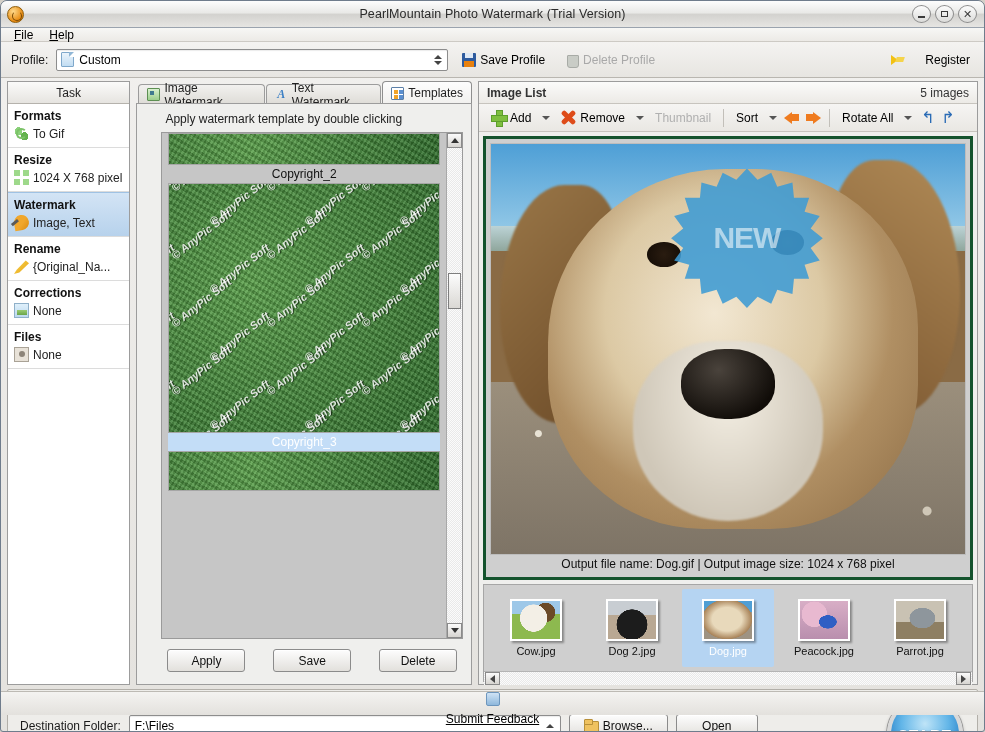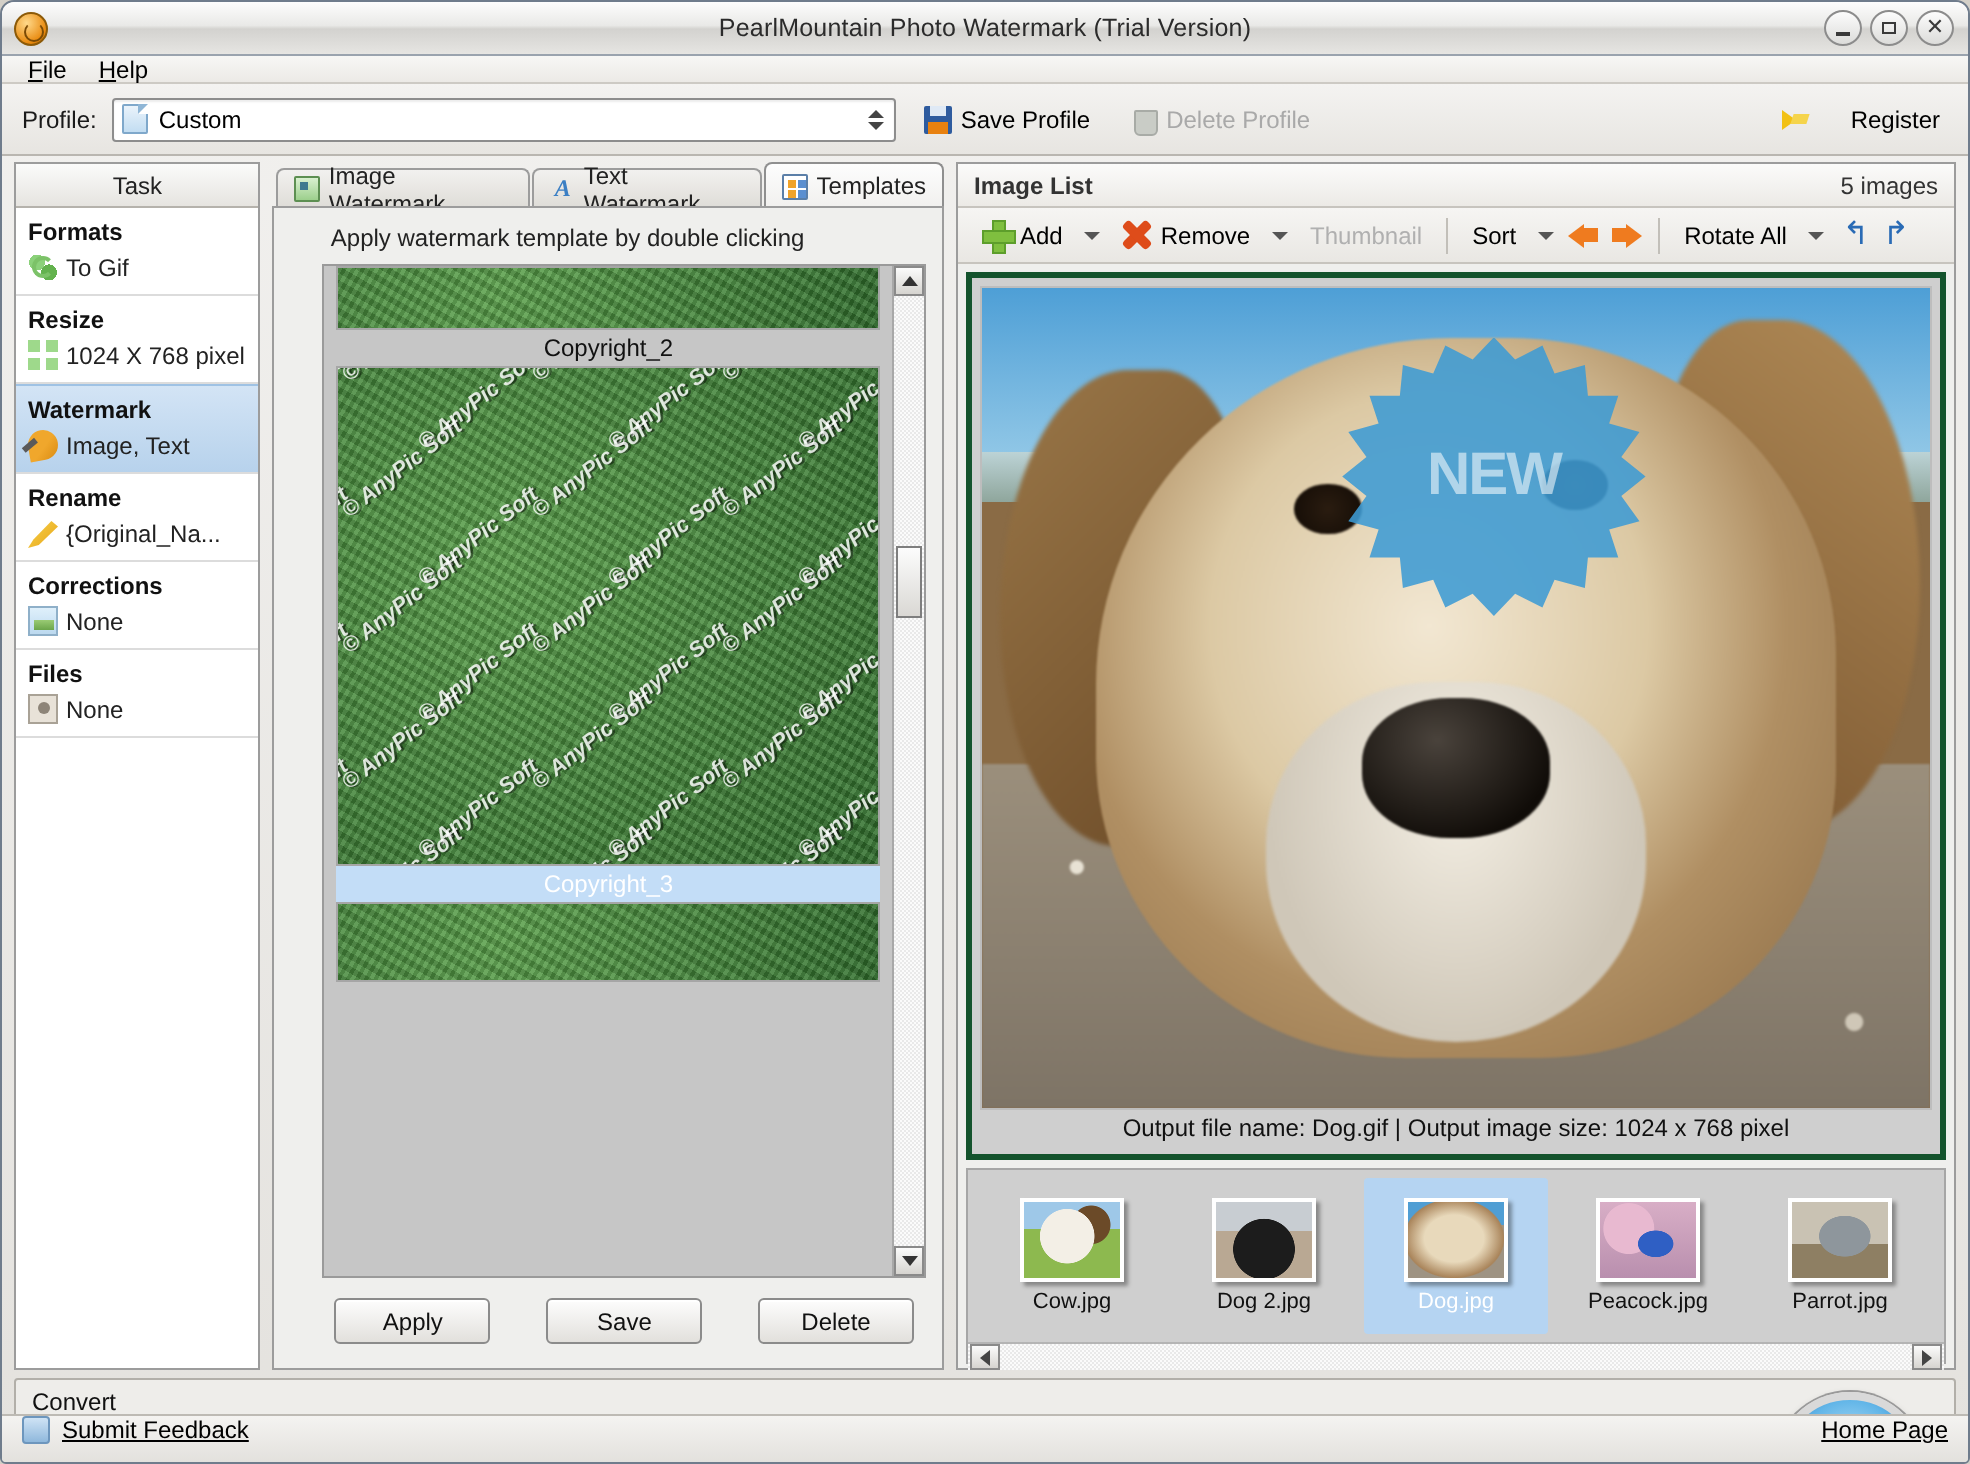--- a/index.html
+++ b/index.html
@@ -378,23 +378,23 @@
   .start{
     width:76px;height:76px;border-radius:50%;
     background:radial-gradient(circle at 50% 35%, #bfe4f7 0%, #63b6e8 42%, #1f78c2 78%, #15538c 100%);
     border:4px solid #d9d9d9;box-shadow:0 0 0 1px #9a9a9a, 0 2px 4px rgba(0,0,0,.3);
     display:flex;align-items:center;justify-content:center;
   }
   .start span{color:#fff;font-weight:bold;font-size:15px;letter-spacing:1px;
     text-shadow:0 1px 2px rgba(0,0,0,.45);}
   
   .statusbar{
-    position:absolute;left:0;right:0;bottom:0;height:24px;
-    display:flex;align-items:flex-start;padding:0 10px;gap:6px;
-    background:linear-gradient(#f4f3f1,#e3e1dd);border-top:1px solid #bdbab4;
+    position:absolute;left:0;right:0;bottom:16px;height:24px;
+    display:flex;align-items:center;padding:0 10px;gap:6px;
+    background:linear-gradient(#f4f3f1,#e3e1dd);border-top:1px solid #bdbab4;flex-direction:column;
   }
   .fb-ico{width:14px;height:14px;background:linear-gradient(#cfe3f5,#8fb8dc);
     border:1px solid #6d96bd;border-radius:2px;flex:none;}
   .link{font-size:12px;color:#000;text-decoration:underline;}
   .link-right{margin-left:auto;}
 </style>
 </head>
 <body>
 
 <div class="app">

